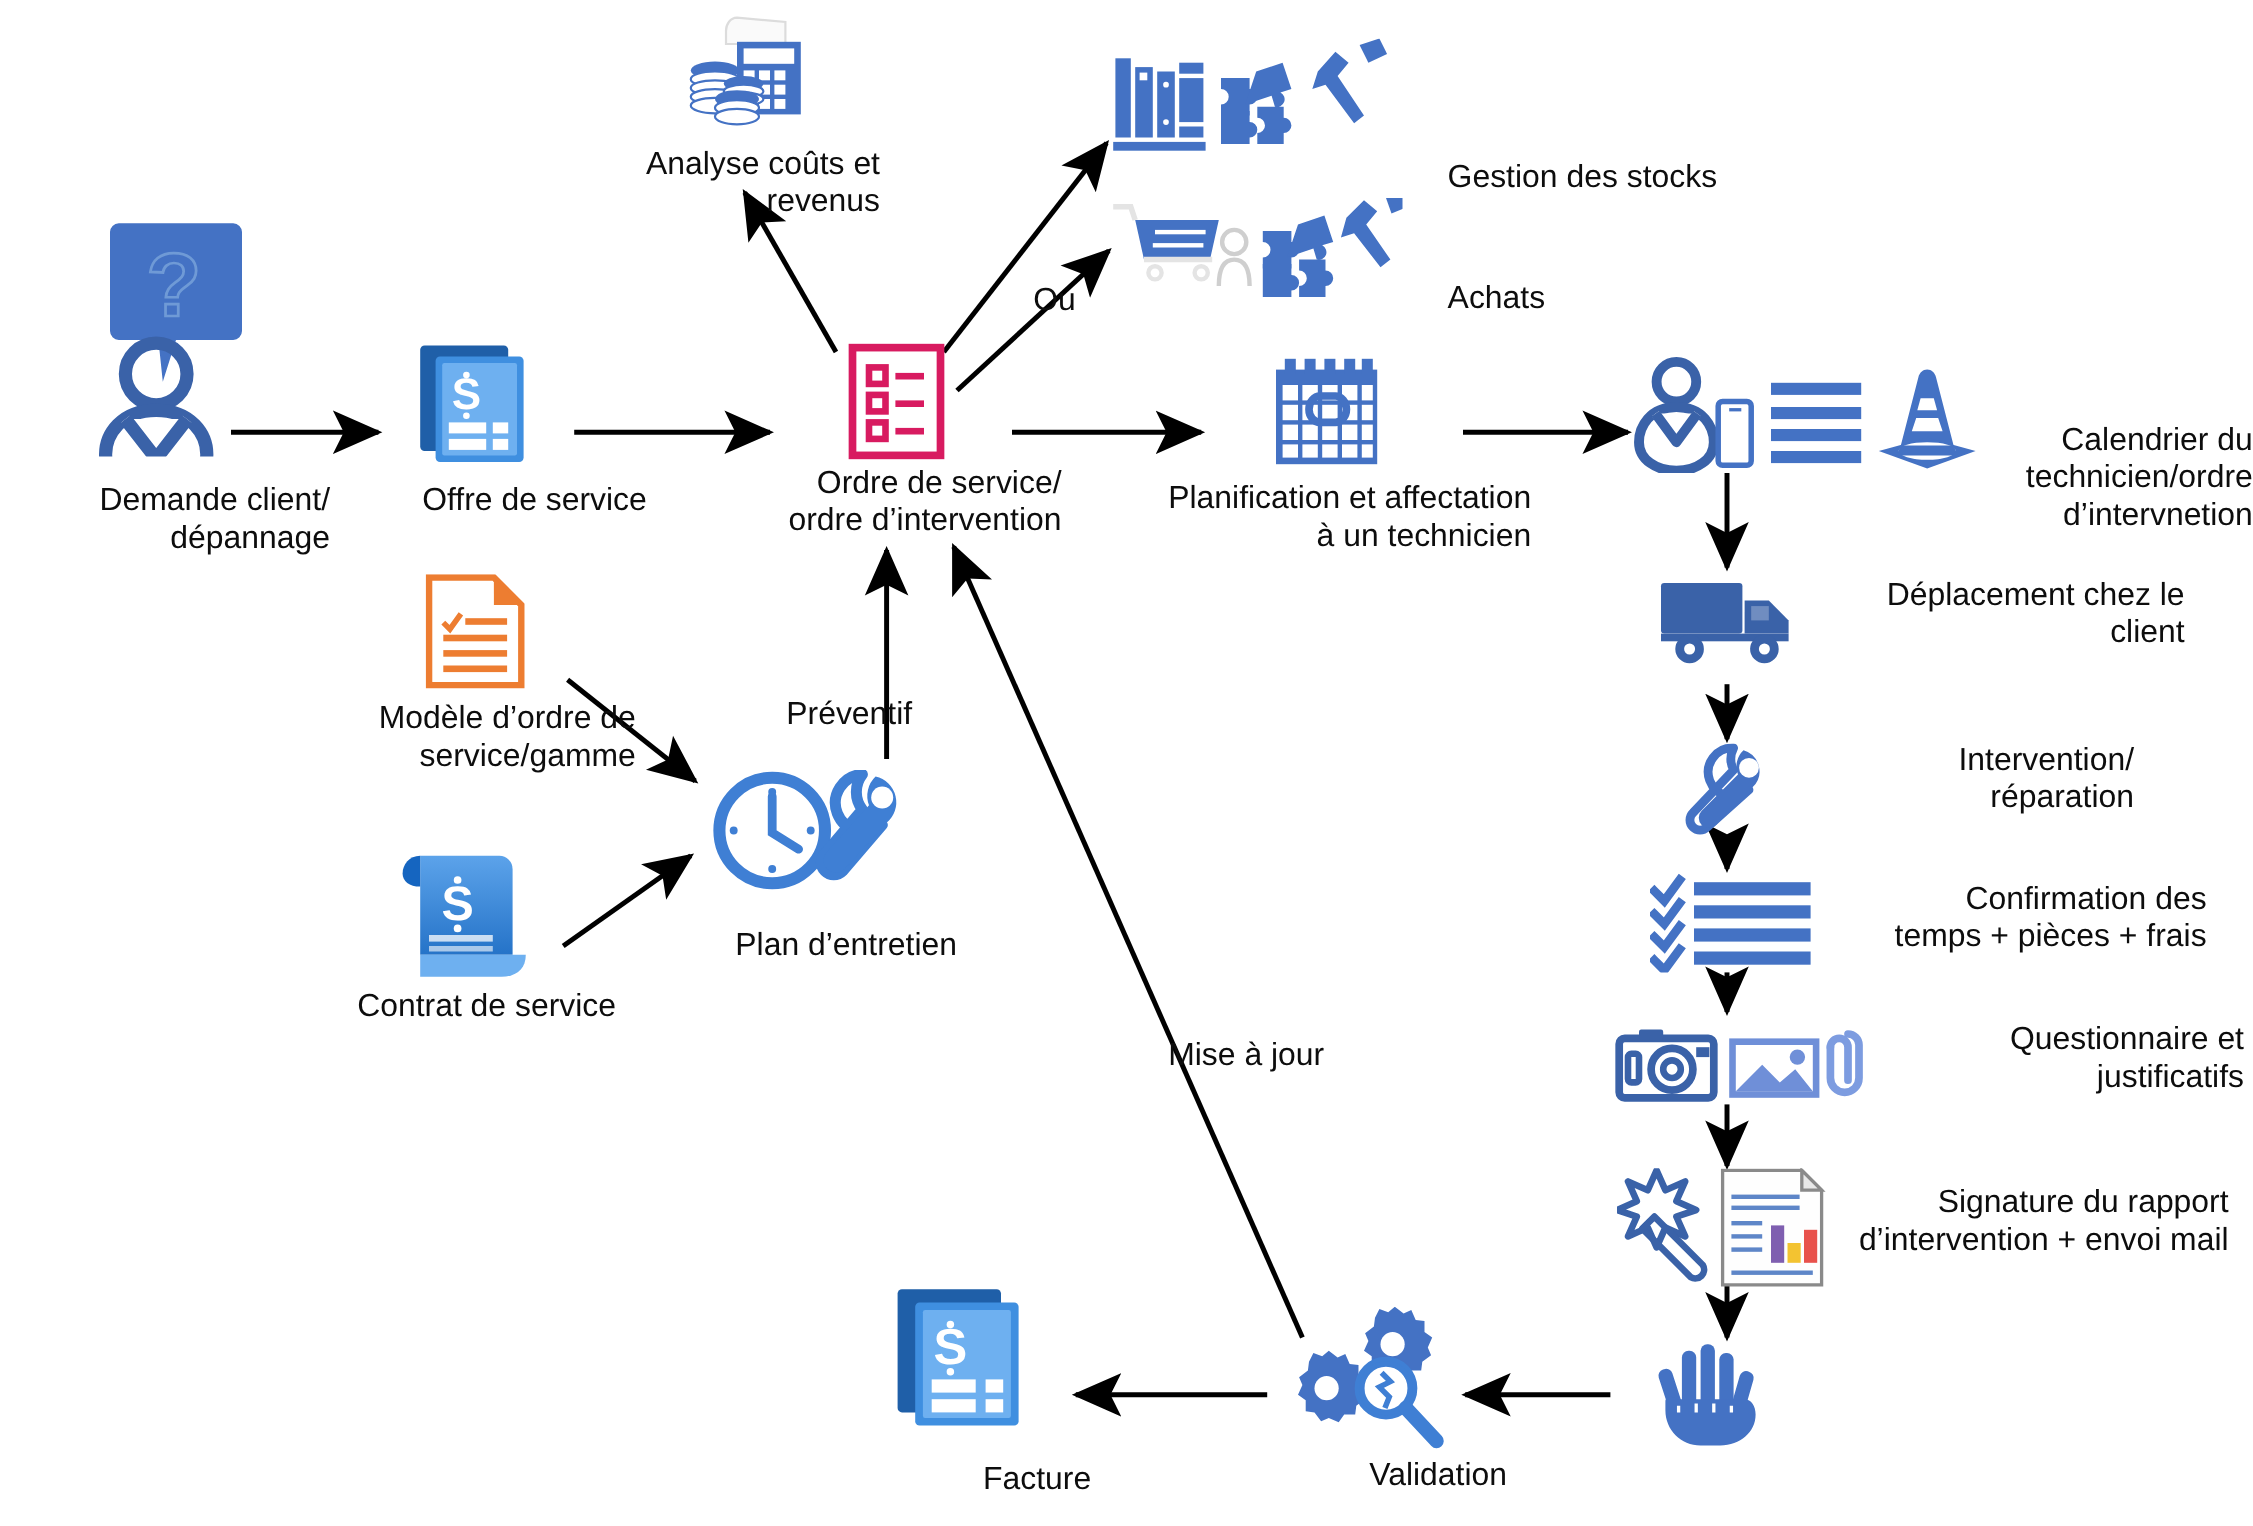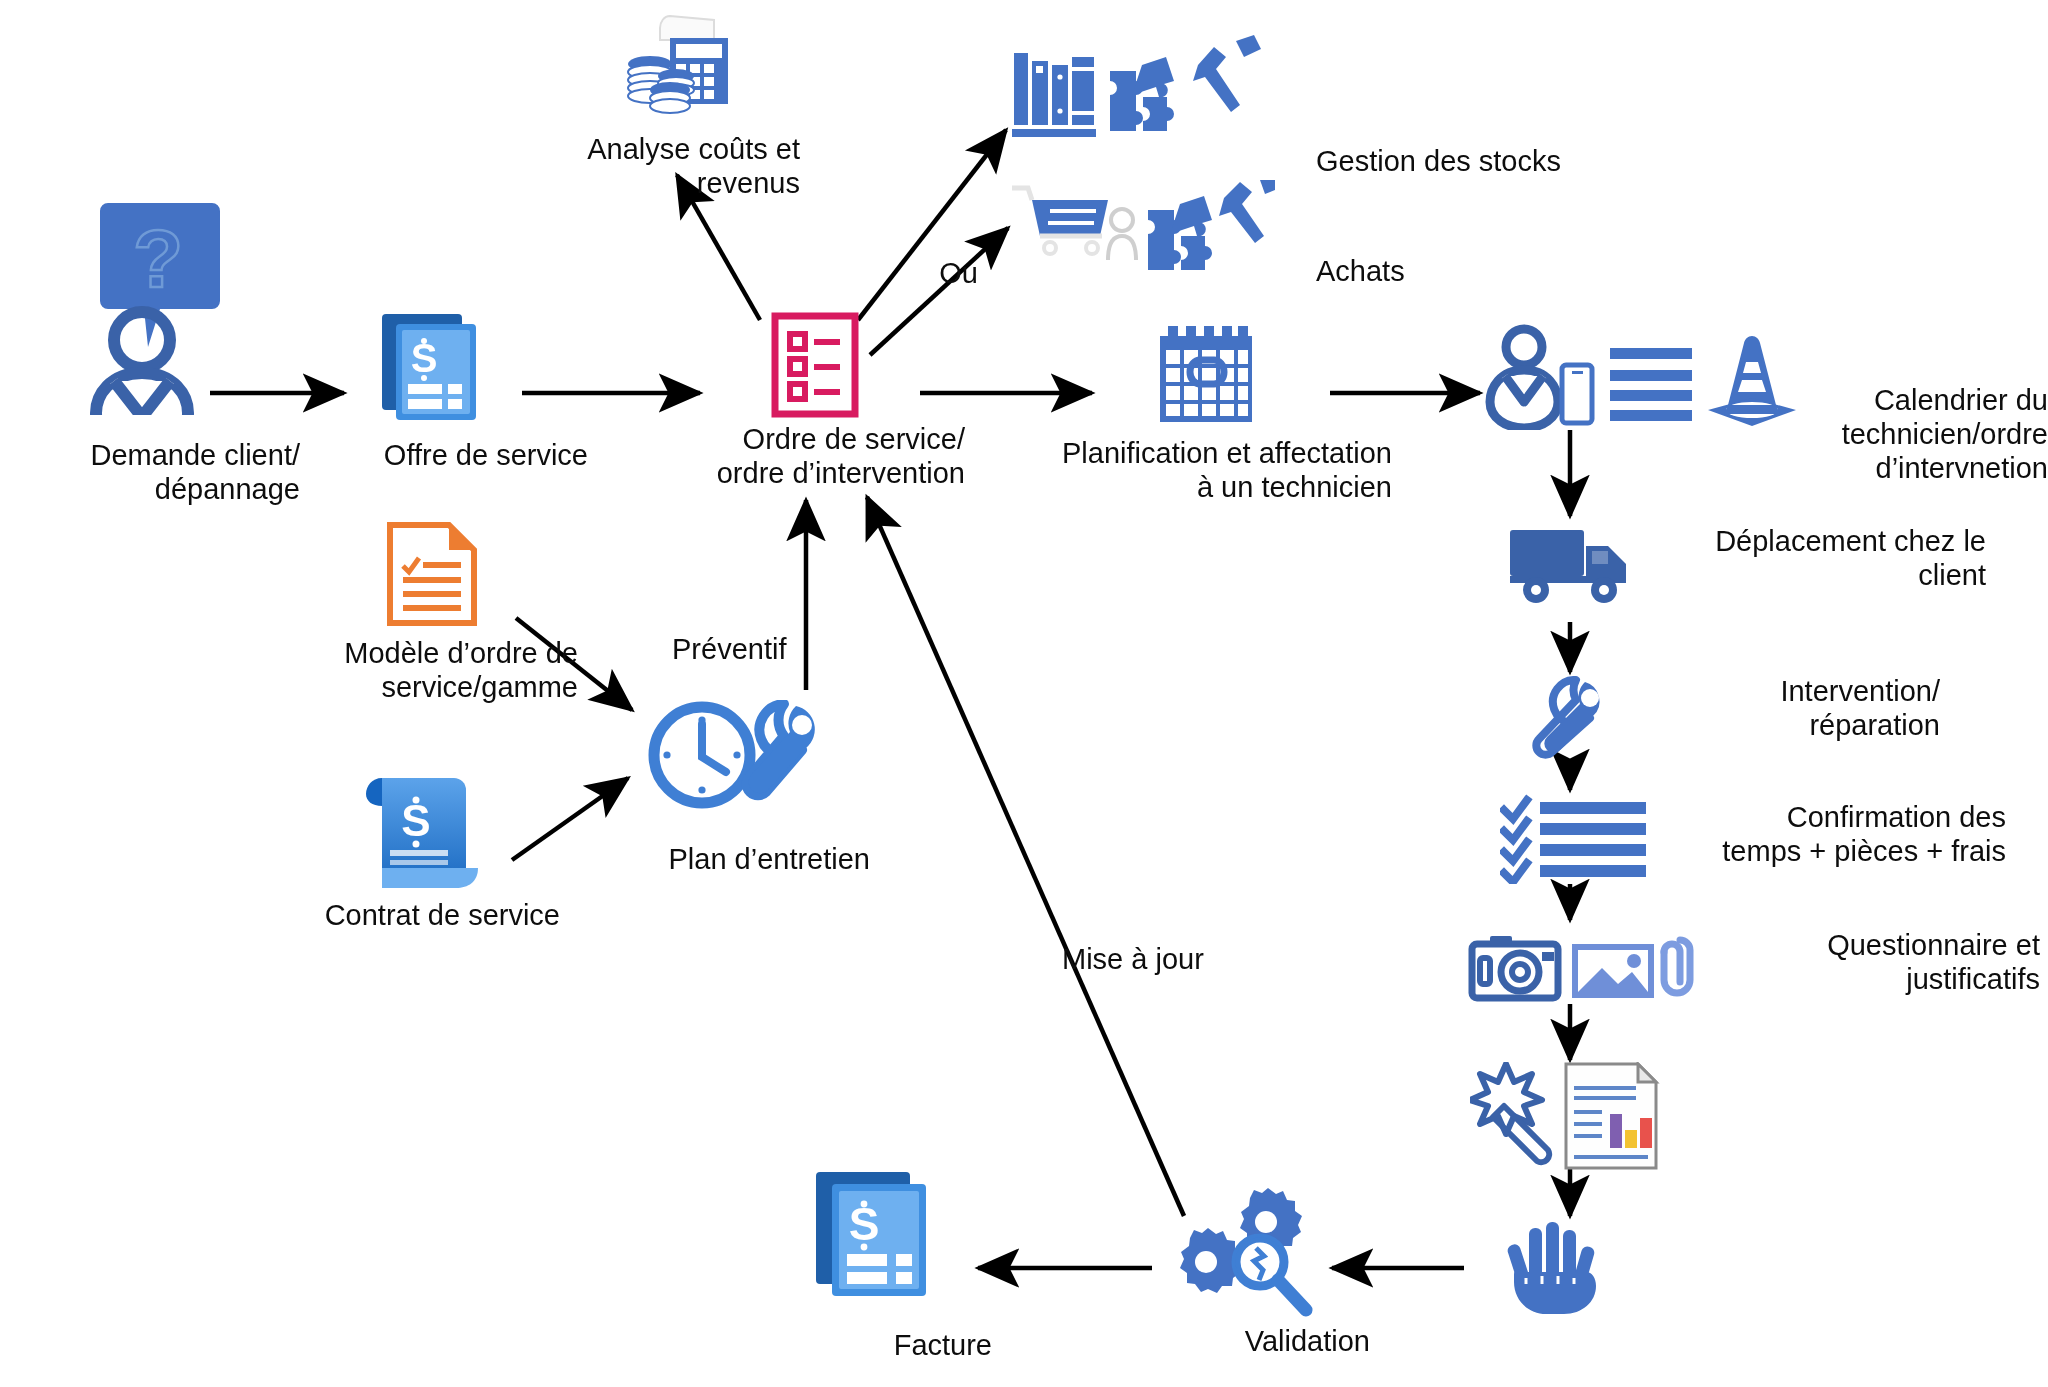--- a/index.html
+++ b/index.html
@@ -381,20 +381,22 @@
           <rect x="104" y="60" width="28" height="4"></rect>
           <rect x="104" y="72" width="28" height="4"></rect>
           <rect x="104" y="93" width="74" height="4"></rect>
         </g>
         <rect x="140" y="52" width="12" height="34" fill="#7f5fb0"></rect>
         <rect x="155" y="68" width="12" height="18" fill="#f3c331"></rect>
         <rect x="170" y="56" width="12" height="30" fill="#e8524c"></rect>
       </g>
     </svg>
   </div>
+  <div class="lbl" style="left:1646px; top:1076px; width:380px;">Signature du rapport
+d’intervention + envoi mail</div>
 
   <div class="node" style="left:1506px; top:1216px; width:100px; height:100px;">
     <svg width="100" height="100" viewBox="0 0 100 100">
       <g fill="#4472c4">
         <rect x="6" y="28" width="13" height="40" rx="6" transform="rotate(-18 12 48)"></rect>
         <rect x="23" y="12" width="13" height="54" rx="6"></rect>
         <rect x="40" y="6" width="13" height="60" rx="6"></rect>
         <rect x="57" y="14" width="13" height="52" rx="6"></rect>
         <rect x="72" y="30" width="13" height="38" rx="6" transform="rotate(16 78 48)"></rect>
         <path d="M8 58 C8 54 14 52 18 56 L80 56 C86 56 90 62 90 70 C90 86 76 98 58 98 L40 98 C22 98 8 84 8 66 Z"></path>
@@ -491,15 +493,15 @@
       <circle cx="93" cy="55" r="3.6" fill="#3f7fd4"></circle>
       <circle cx="58" cy="90" r="3.6" fill="#3f7fd4"></circle>
       <circle cx="23" cy="55" r="3.6" fill="#3f7fd4"></circle>
       <path d="M140 4 a26 26 0 1 0 18 46 L122 92 a11 11 0 0 1 -16 -16 L140 36 a26 26 0 0 1 0 -32 Z" fill="none" stroke="#3f7fd4" stroke-width="10" stroke-linejoin="round"></path>
       <path d="M152 6 a24 24 0 0 1 10 42 L124 90 a11 11 0 1 1 -16 -16 L146 32 a24 24 0 0 1 6 -26 Z" fill="#3f7fd4"></path>
       <circle cx="158" cy="25" r="10" fill="#fff"></circle>
     </svg>
   </div>
   <div class="lbl" style="left:620px; top:820px; width:250px;margin-top:22px;">Plan d’entretien</div>
 
-  <div class="lbl left" style="left:672px; top:588px; width:200px;">Préventif</div>
+  <div class="lbl left" style="left:672px; top:588px; width:200px;text-align:center;">Préventif</div>
 
 </div>
 
 </body></html>

